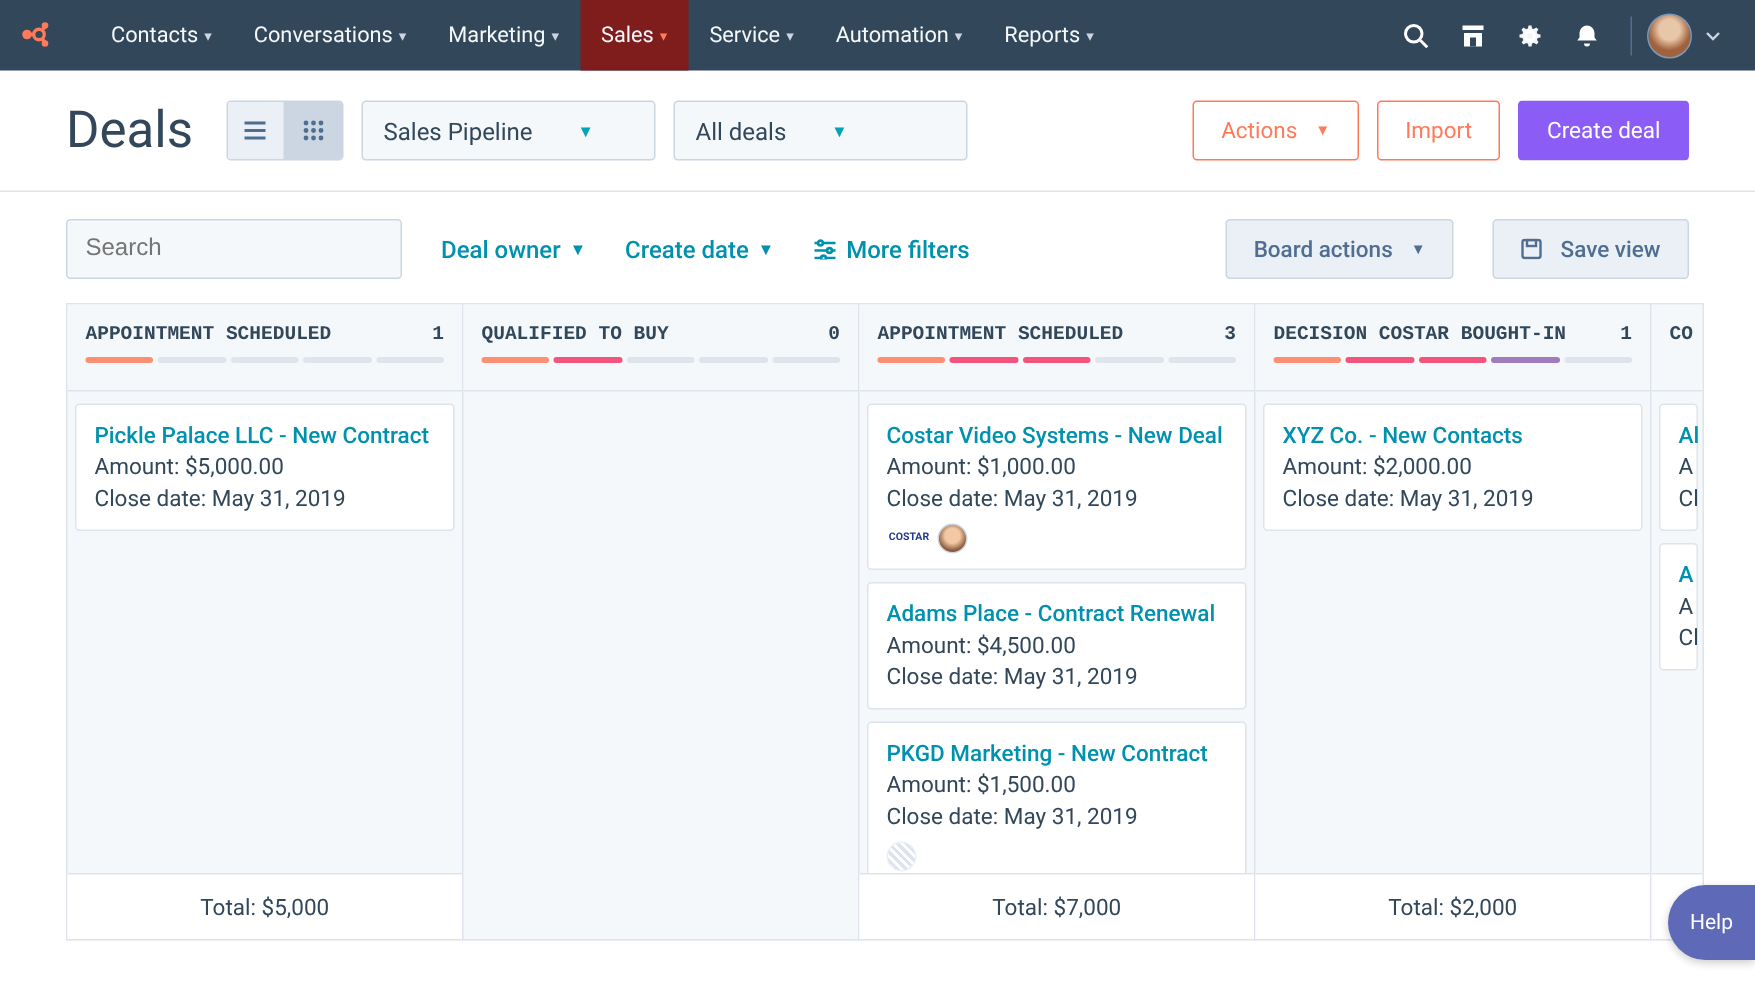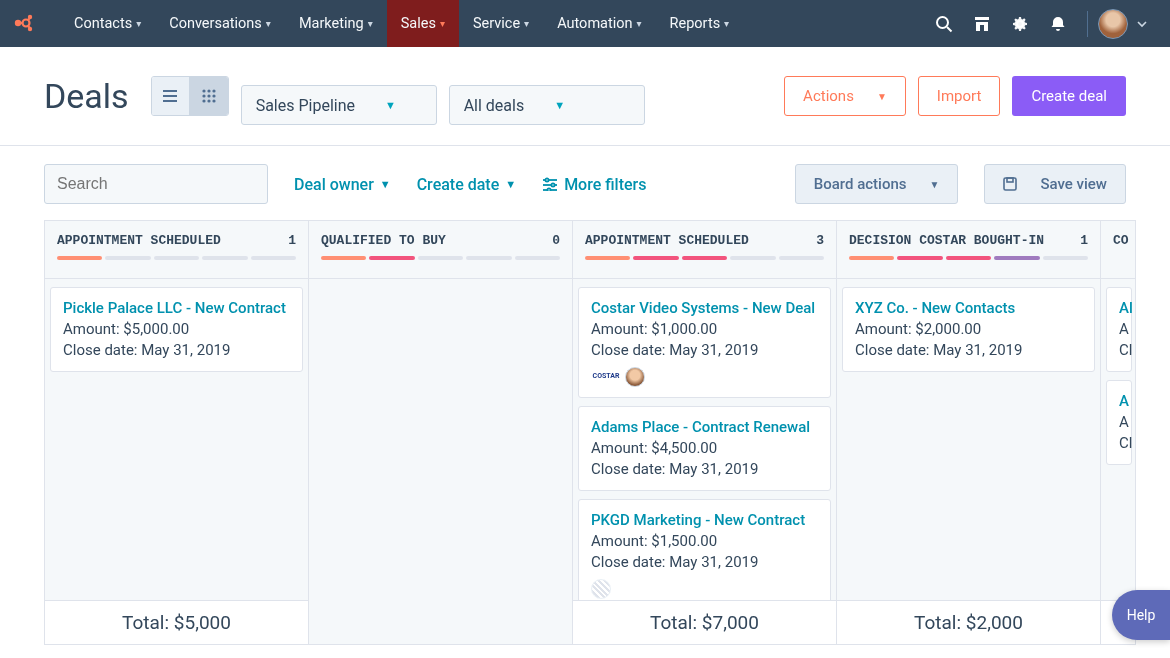--- a/index.html
+++ b/index.html
@@ -90,34 +90,33 @@
     height: 40px;
     border: 1px solid #cbd6e2;
     background: #f5f8fa;
     border-radius: 3px;
     padding: 0 14px;
     display:flex; align-items:center;
     gap:30px;
     font-size:16px;
     color:#33475b;
     cursor:pointer;
-    margin-top:18px;
   }
   .select .caret{ color:#00a4bd; font-size:11px; }
 
   .header-spacer{flex:1;}
 
   .btn {
     height: 40px;
     border-radius: 3px;
     padding: 0 18px;
     font-size: 15px;
     display: inline-flex;
     align-items: center;
-    gap: 23px;
+    gap: 12px;
     cursor: pointer;
     border: 1px solid transparent;
   }
   .btn-outline-primary{
     border:1px solid #ff7a59;
     color:#ff7a59;
     background:#fff;
   }
   .btn-primary{
     background:#8b5cf6;
@@ -235,21 +234,21 @@
 
   
   .column.partial{ width:36px; overflow:hidden;}
   .column.partial .col-title-row{font-size:13px;white-space:nowrap;}
 
   .col-foot{
     height:44px;
     background:#fff;
     border-top:1px solid #dfe3eb;
     display:flex;align-items:center;justify-content:center;
-    font-size:19px;
+    font-size:15px;
     color:#33475b;
   }
 
   
   .help-bubble{
     position:fixed;
     right:0; bottom:18px;
     width:58px; height:50px;
     background:#5e6ab8;
     color:#fff;

